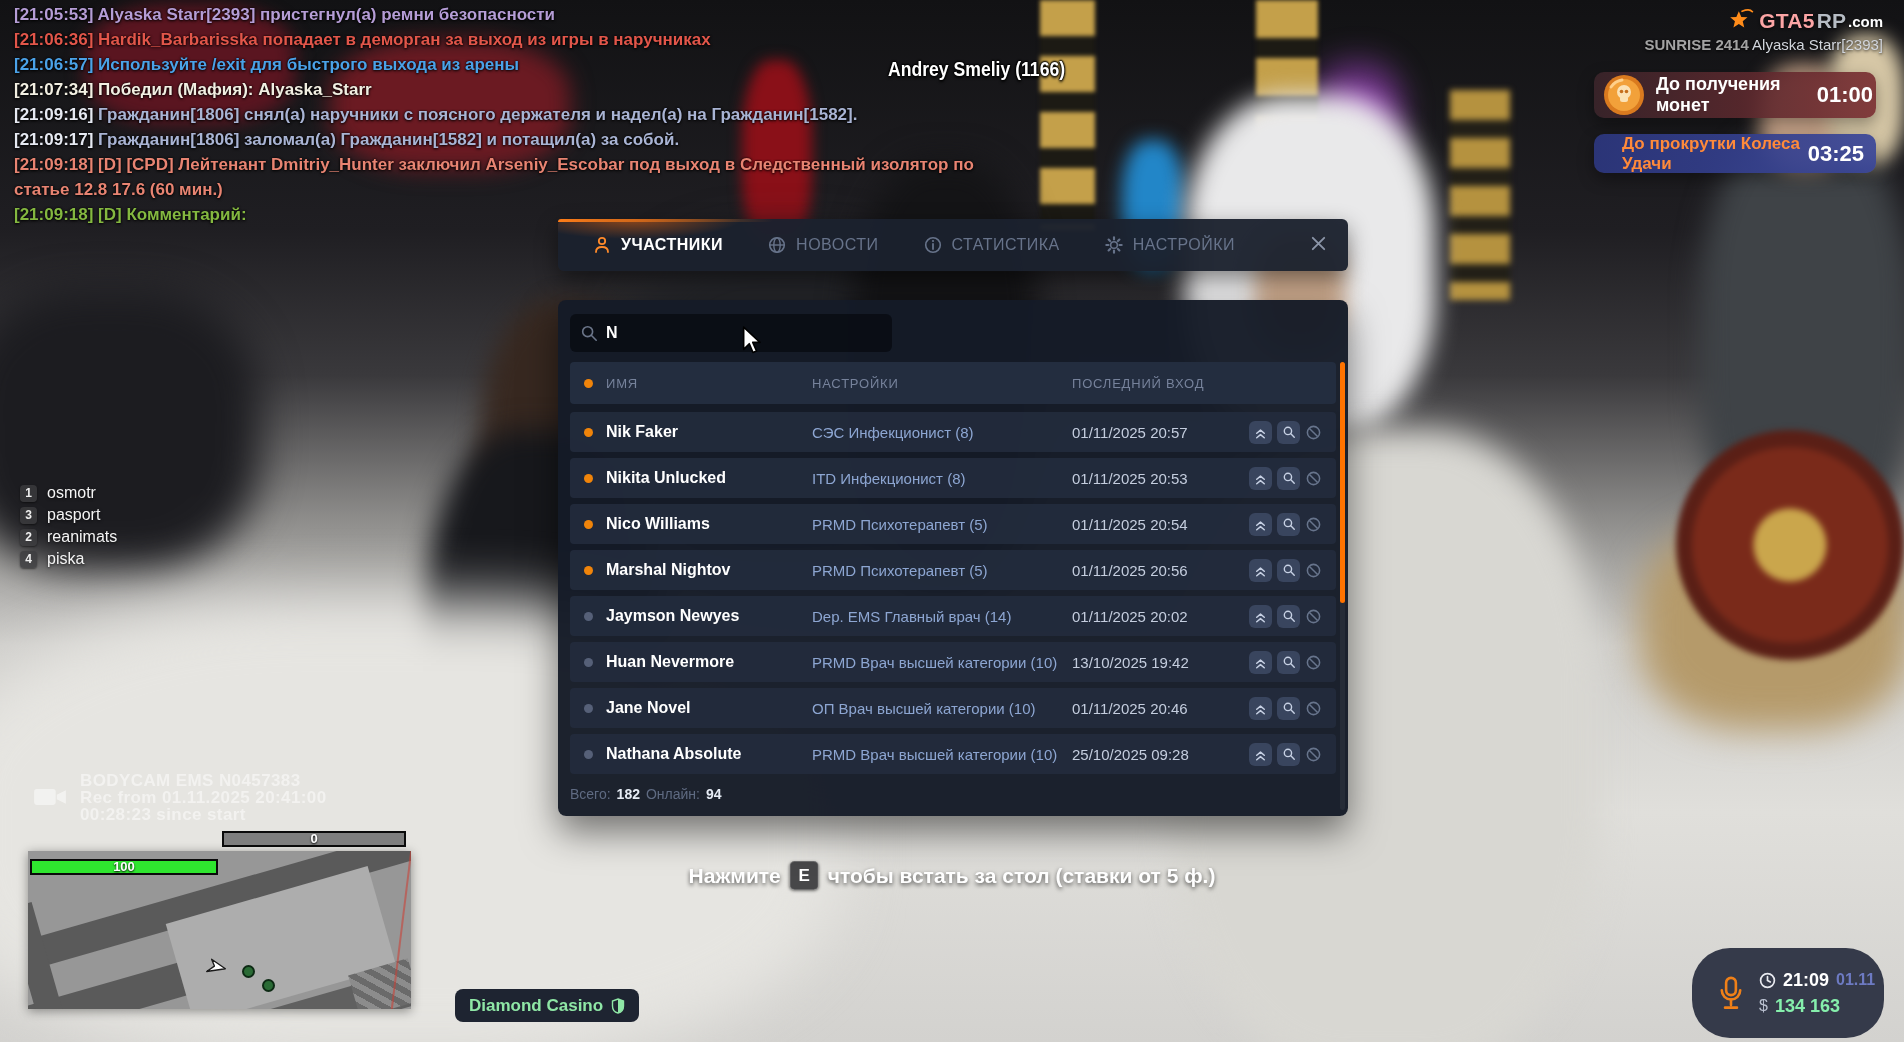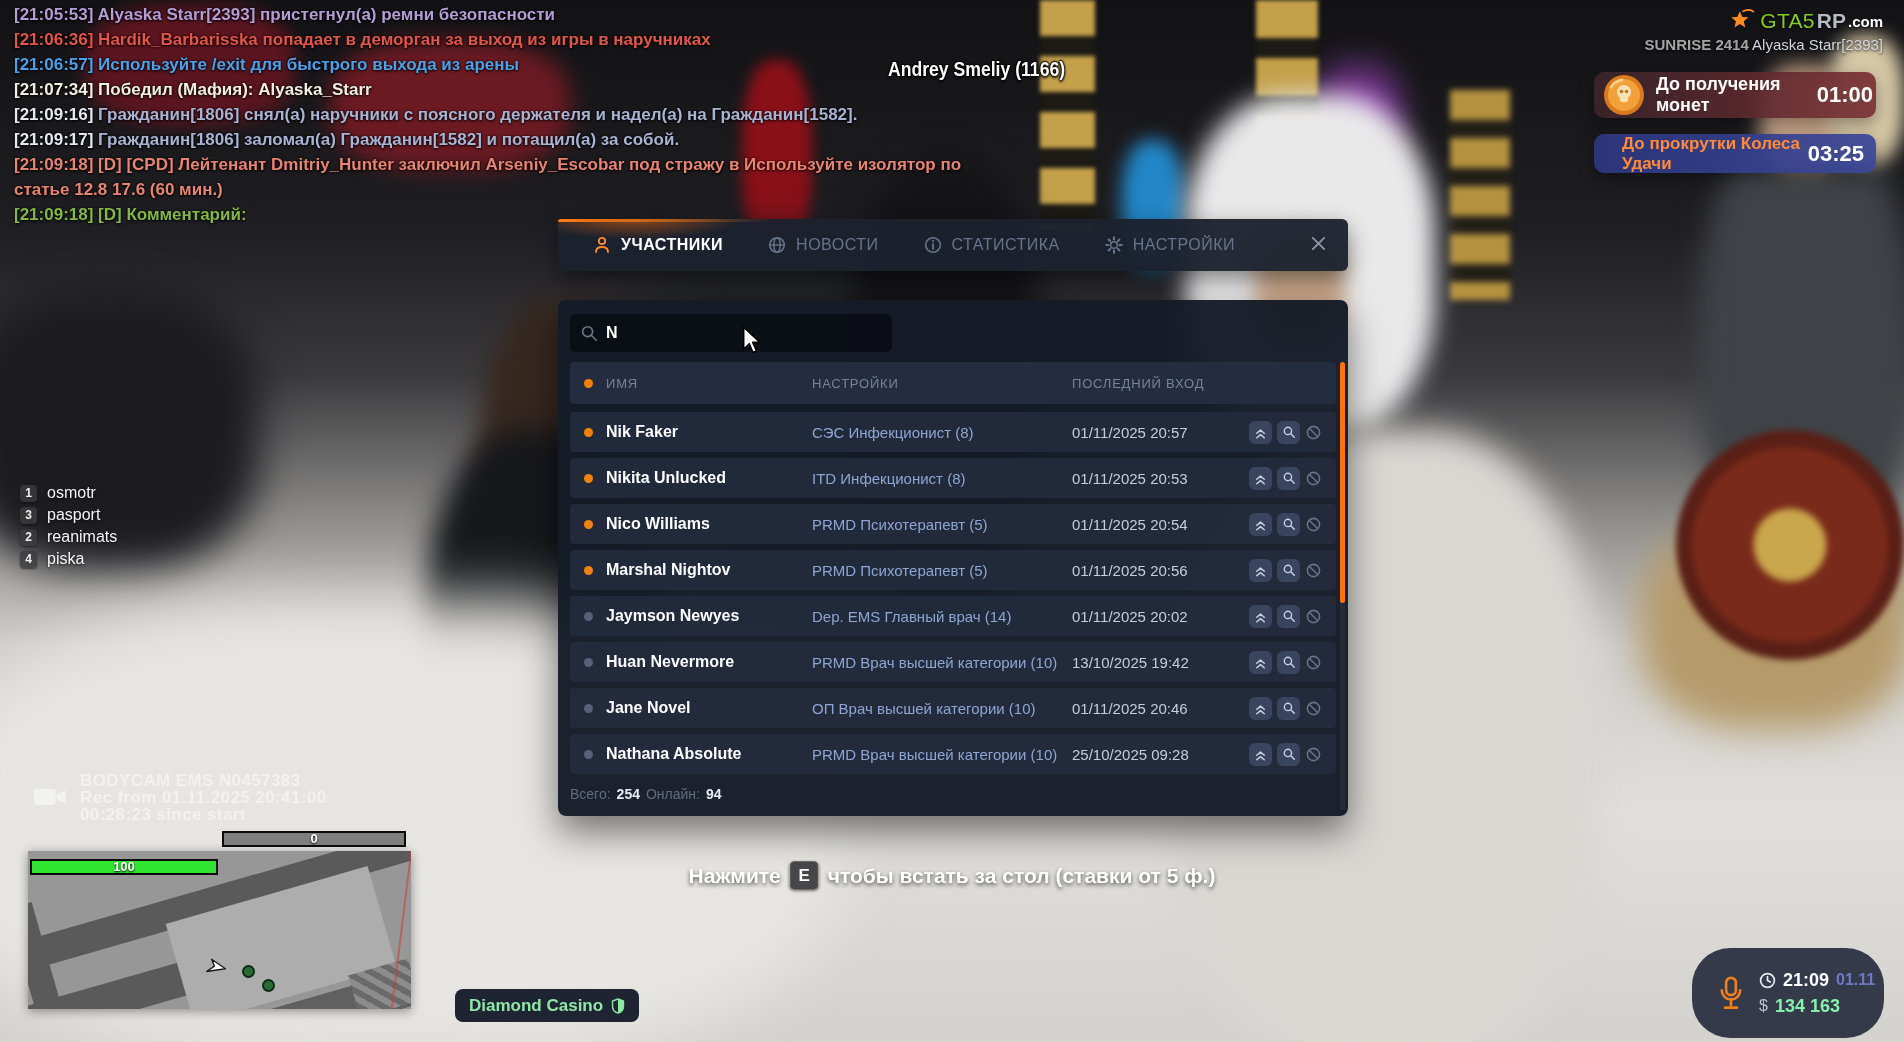--- a/index.html
+++ b/index.html
@@ -14,21 +14,21 @@
   #chat{left:14px;top:4px;z-index:6;font-size:17px;font-weight:bold;}
   .chat-line{line-height:21px;margin-bottom:4px;white-space:nowrap;
              text-shadow:0 1px 3px rgba(0,0,0,.95),0 0 2px rgba(0,0,0,.85);}
   
   #nametag{left:888px;top:58px;z-index:5;color:#fff;font-size:20px;font-weight:bold;
            transform:scaleX(.88);transform-origin:left;
            text-shadow:-1px 0 2px #000,1px 0 2px #000,0 -1px 2px #000,0 2px 3px #000;}
   
   #brand{right:21px;top:8px;z-index:6;text-align:right;text-shadow:0 1px 3px rgba(0,0,0,.8);}
   #logoRow{display:flex;align-items:center;justify-content:flex-end;gap:2px;}
-  #logoRow .g5{color:#84cc16;font-size:21px;font-weight:normal;letter-spacing:.3px;}
+  #logoRow .g5{color:#fca5a5;font-size:21px;font-weight:bold;letter-spacing:.3px;}
   #logoRow .rp{color:#b6bcc4;font-size:21px;font-weight:bold;}
   #logoRow .com{color:#fff;font-size:15px;font-weight:bold;}
   #serverRow{margin-top:2px;font-size:15px;color:#d2d6dd;}
   #serverRow b{color:#a3a3a3;}
   
   .banner{left:1594px;width:282px;border-radius:10px;z-index:6;display:flex;align-items:center;
           box-shadow:0 6px 16px rgba(0,0,0,.35);}
   #banner-coins{top:72px;height:46px;background:linear-gradient(90deg,rgba(58,36,42,.93),rgba(120,44,48,.9));}
   #banner-coins .lbl{margin-left:62px;font-size:18px;font-weight:bold;color:#fff;}
   #banner-coins .tm{margin-left:auto;margin-right:3px;font-size:22px;font-weight:bold;color:#fff;}
@@ -151,21 +151,21 @@
   <div class="blob" style="left:-60px;top:600px;width:900px;height:460px;background:#e6e5e1;filter:blur(30px);"></div>
 </div>
 
 <div id="chat" class="abs">
     <div class="chat-line"><span style="color: rgb(181, 157, 214);">[21:05:53] </span><span style="color: rgb(181, 157, 214);">Alyaska Starr[2393] пристегнул(а) ремни безопасности</span></div>
     <div class="chat-line"><span style="color: rgb(226, 86, 74);">[21:06:36] </span><span style="color: rgb(226, 86, 74);">Hardik_Barbarisska попадает в деморган за выход из игры в наручниках</span></div>
     <div class="chat-line"><span style="color: rgb(75, 162, 232);">[21:06:57] </span><span style="color: rgb(75, 162, 232);">Используйте /exit для быстрого выхода из арены</span></div>
     <div class="chat-line"><span style="color: rgb(242, 239, 226);">[21:07:34] </span><span style="color: rgb(242, 239, 226);">Победил (Мафия): Alyaska_Starr</span></div>
     <div class="chat-line"><span style="color: rgb(230, 233, 242);">[21:09:16] </span><span style="color: rgb(169, 180, 212);">Гражданин[1806] снял(а) наручники с поясного держателя и надел(а) на Гражданин[1582].</span></div>
     <div class="chat-line"><span style="color: rgb(230, 233, 242);">[21:09:17] </span><span style="color: rgb(169, 180, 212);">Гражданин[1806] заломал(а) Гражданин[1582] и потащил(а) за собой.</span></div>
-    <div class="chat-line"><span style="color: rgb(232, 132, 114);">[21:09:18] </span><span style="color: rgb(232, 132, 114);">[D] [CPD] Лейтенант Dmitriy_Hunter заключил Arseniy_Escobar под стражу в Используйте изолятор по</span></div>
+    <div class="chat-line"><span style="color: rgb(232, 132, 114);">[21:09:18] </span><span style="color: rgb(232, 132, 114);">[D] [CPD] Лейтенант Dmitriy_Hunter заключил Arseniy_Escobar под выход в Следственный изолятор по</span></div>
     <div class="chat-line"><span style="color: rgb(232, 132, 114);">статье 12.8 17.6 (60 мин.)</span></div>
     <div class="chat-line"><span style="color: rgb(132, 184, 64);">[21:09:18] </span><span style="color: rgb(132, 184, 64);">[D] Комментарий:</span></div>
   </div>
 
 <div id="nametag" class="abs">Andrey Smeliy (1166)</div>
 
 <div id="brand" class="abs">
   <div id="logoRow">
     <span style="display:flex;margin-right:3px;">
       <svg width="26" height="26" viewBox="0 0 24 24">
@@ -488,21 +488,21 @@
               <circle cx="10" cy="10" r="7.2" fill="none" stroke="currentColor" stroke-width="1.8"></circle>
               <path d="M5.2 5.2l9.6 9.6" stroke="currentColor" stroke-width="1.8"></path>
             </svg>
           </span>
         </span>
       </div>
     </div>
 
   <div id="pFooter">
     <span class="fl">Всего:</span>
-    <span class="fv">254</span>
+    <span class="fv">182</span>
     <span class="fl">Онлайн:</span>
     <span class="fv">94</span>
   </div>
 
   <div id="scrollTrack">
       <div id="scrollThumb"></div>
     </div>
 </div>
 
 <div id="cursor" class="abs">

